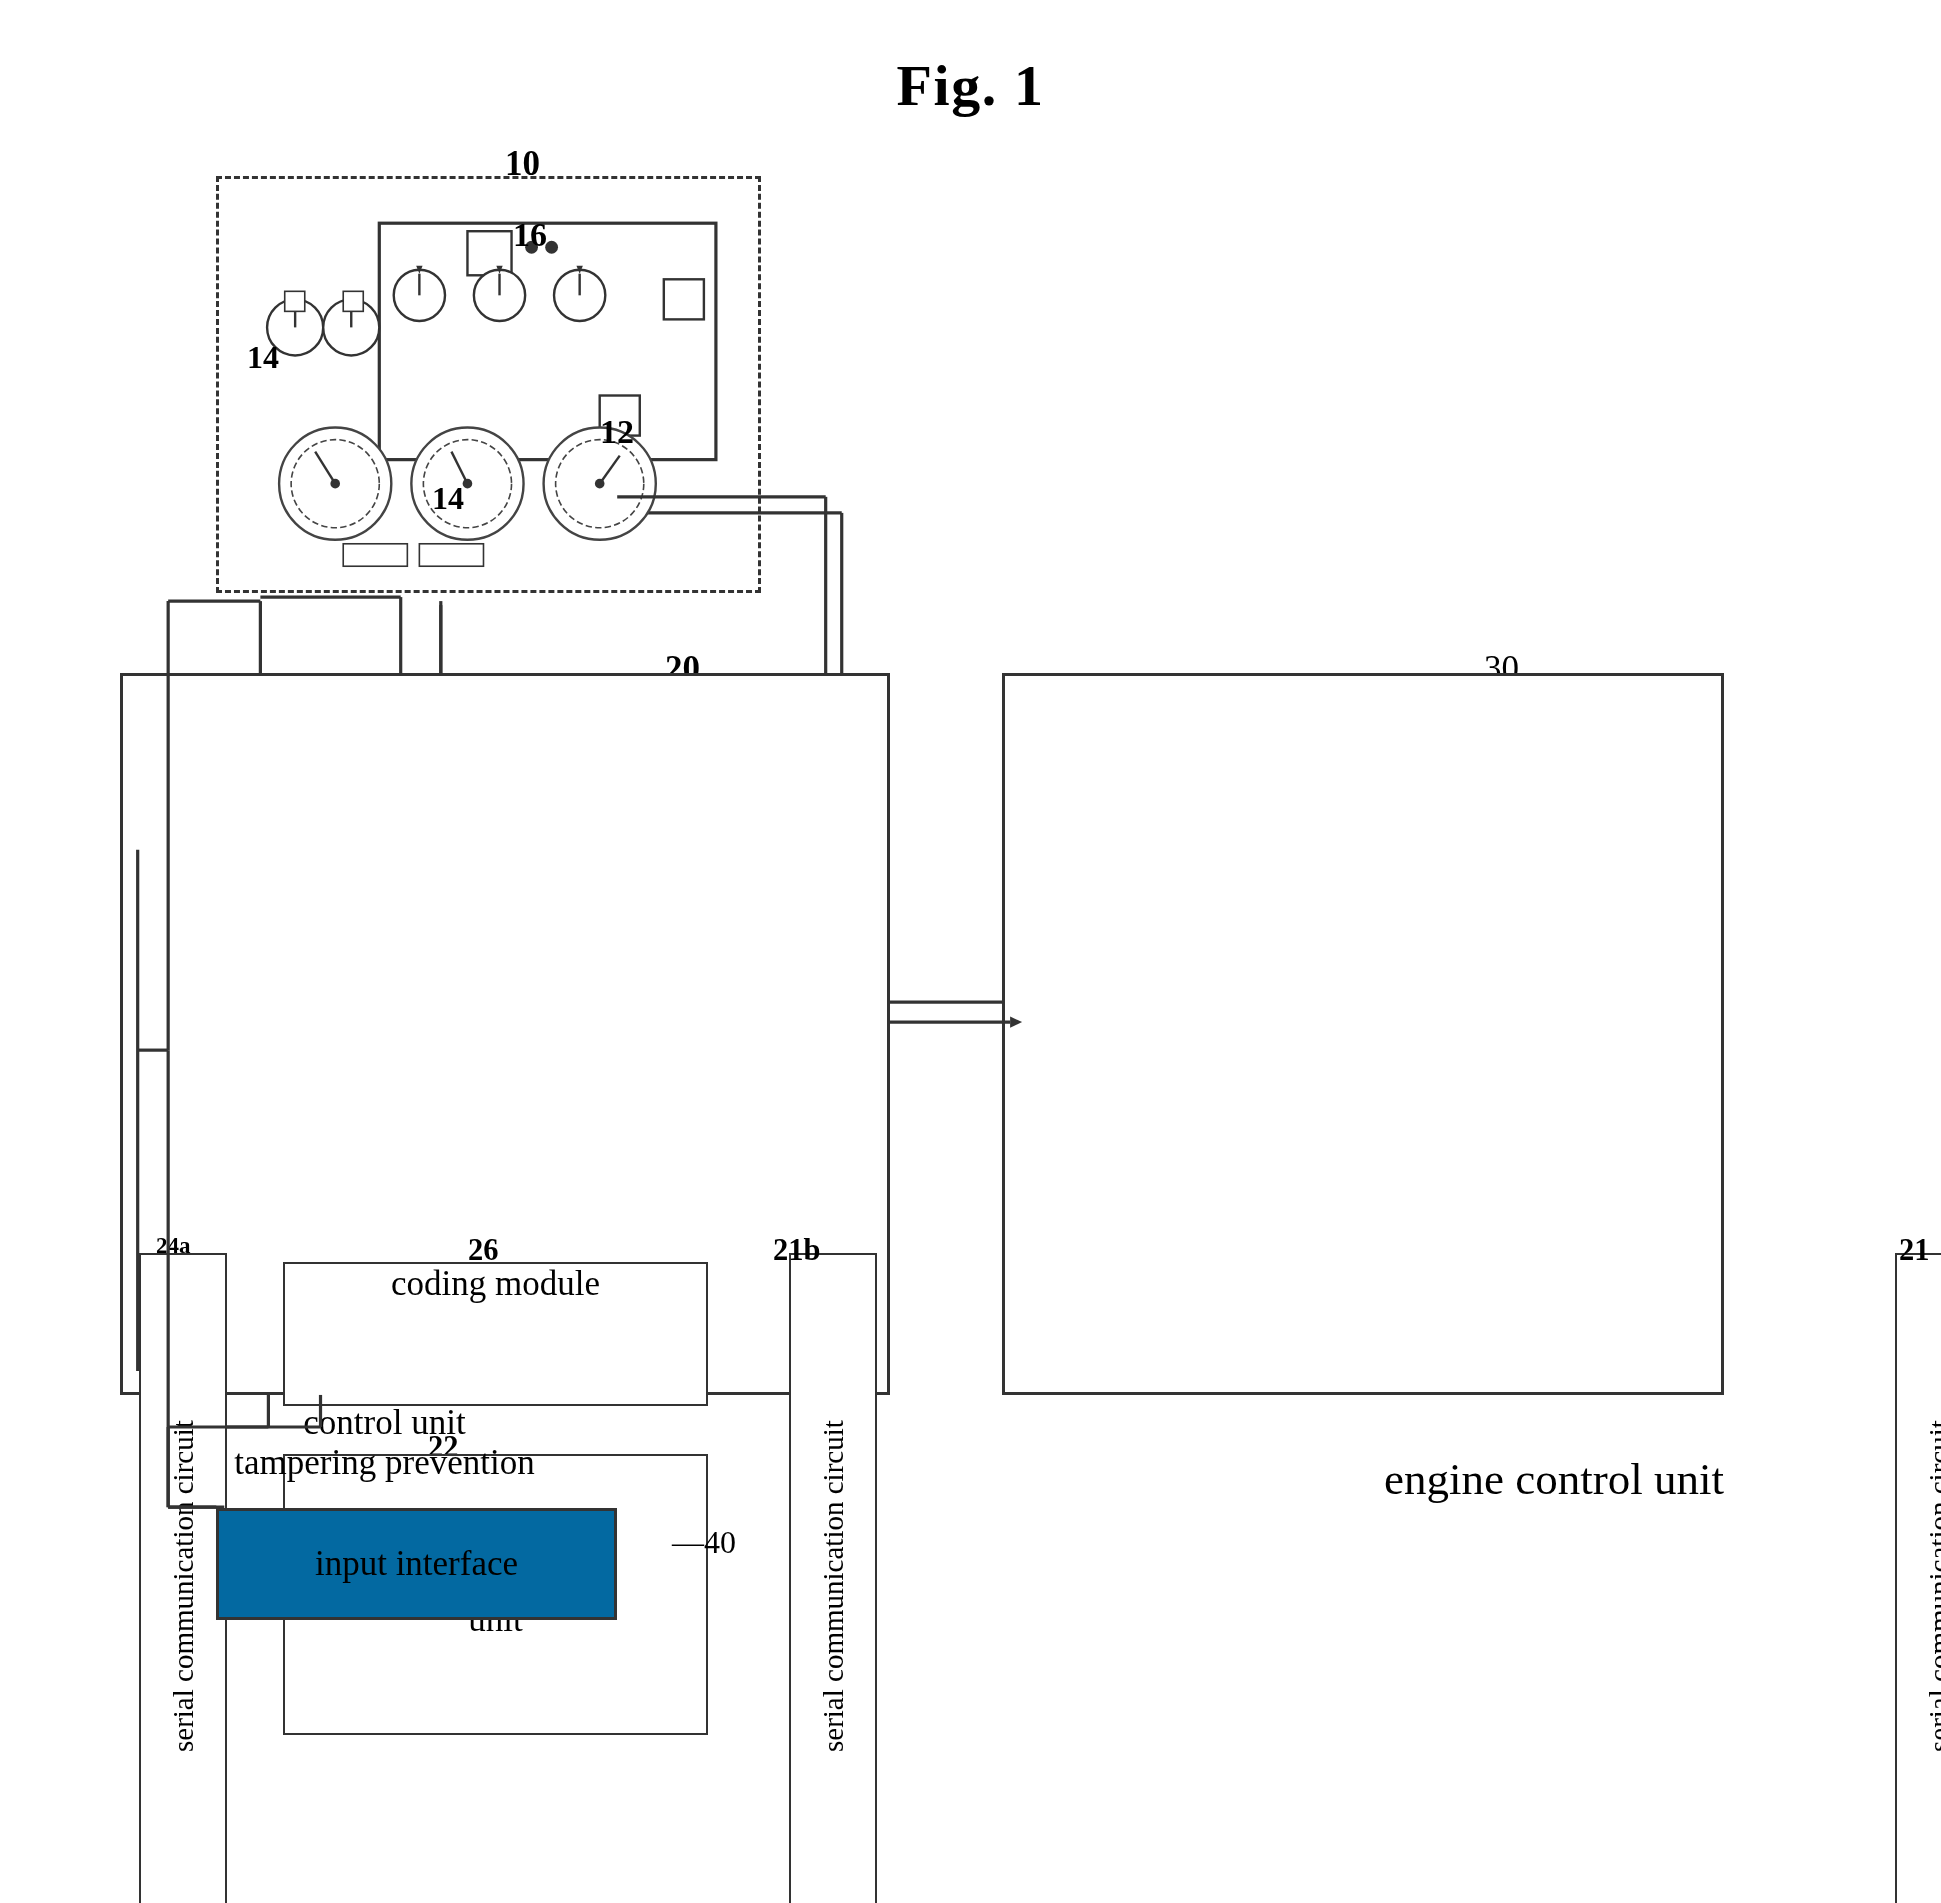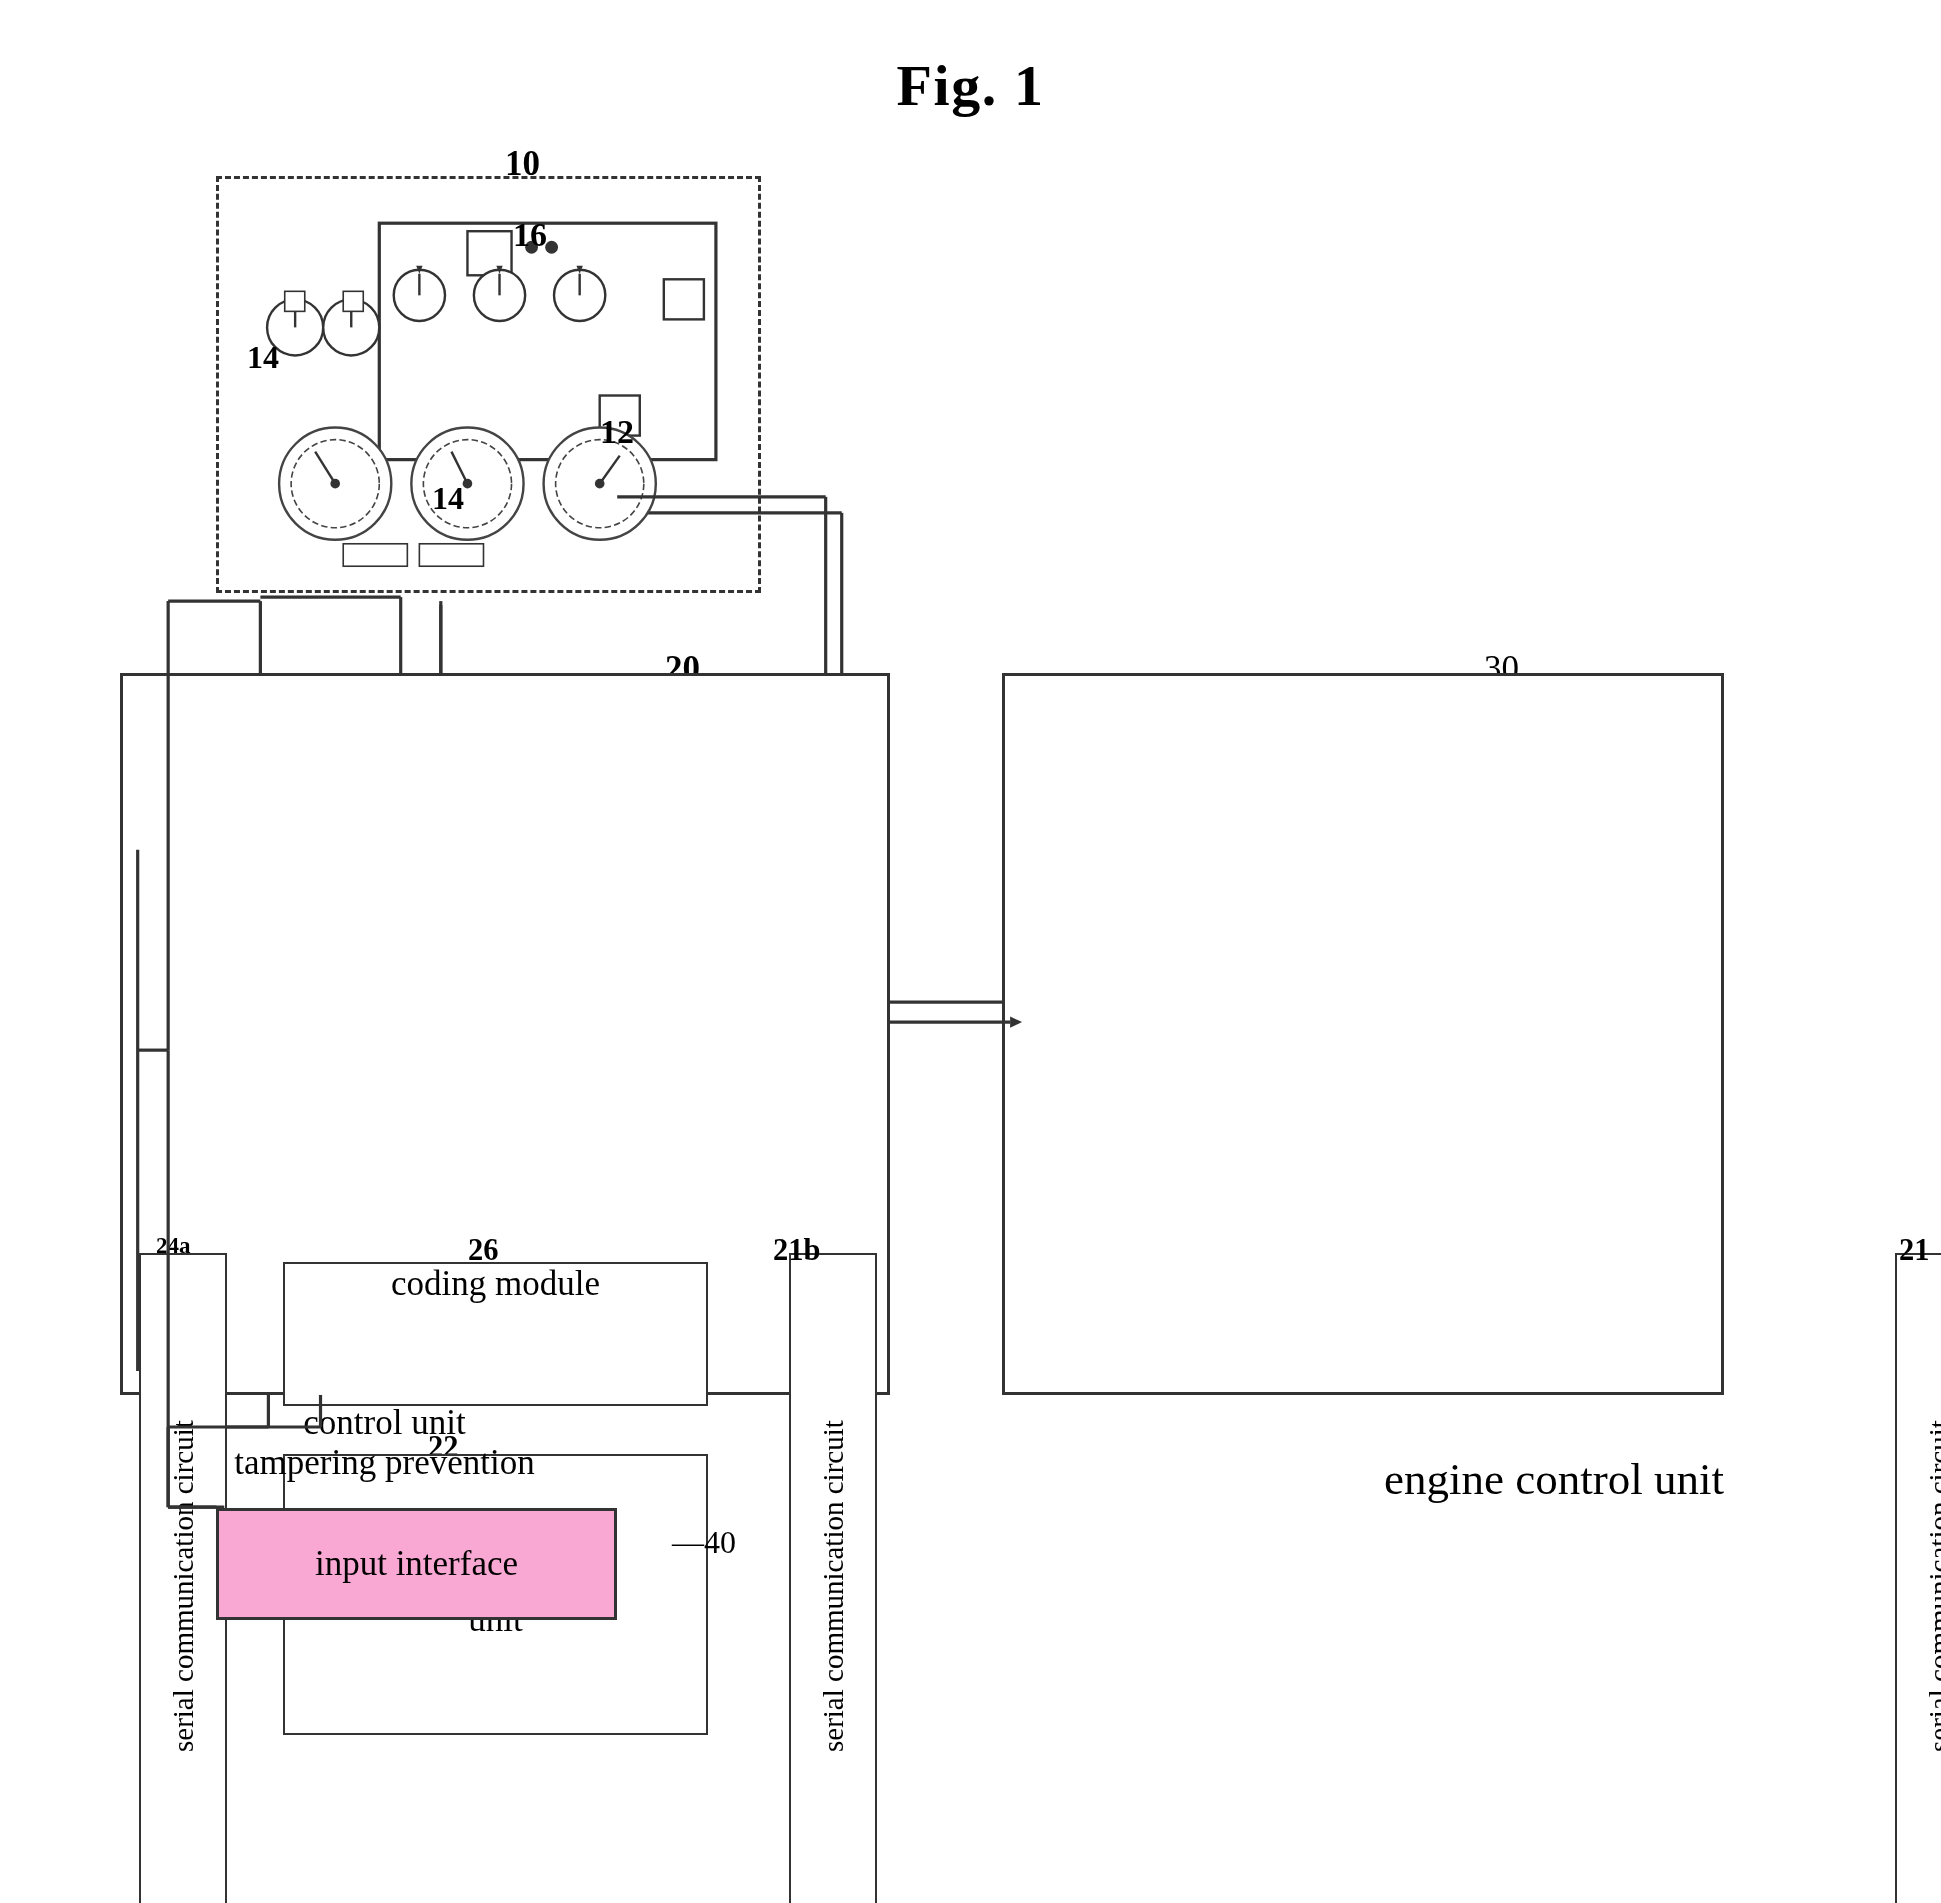--- a/index.html
+++ b/index.html
@@ -225,21 +225,21 @@
     }
 
     
     .input-interface {
       position: absolute;
       top: 1380px;
       left: 96px;
       width: 401px;
       height: 112px;
       border: 3.2px solid #333;
-      background: #f9a8d4;
+      background: #0369a1;
       display: flex;
       align-items: center;
       justify-content: center;
     }
 
     .input-interface-text {
       font-size: 35px;
       text-align: center;
     }
 

